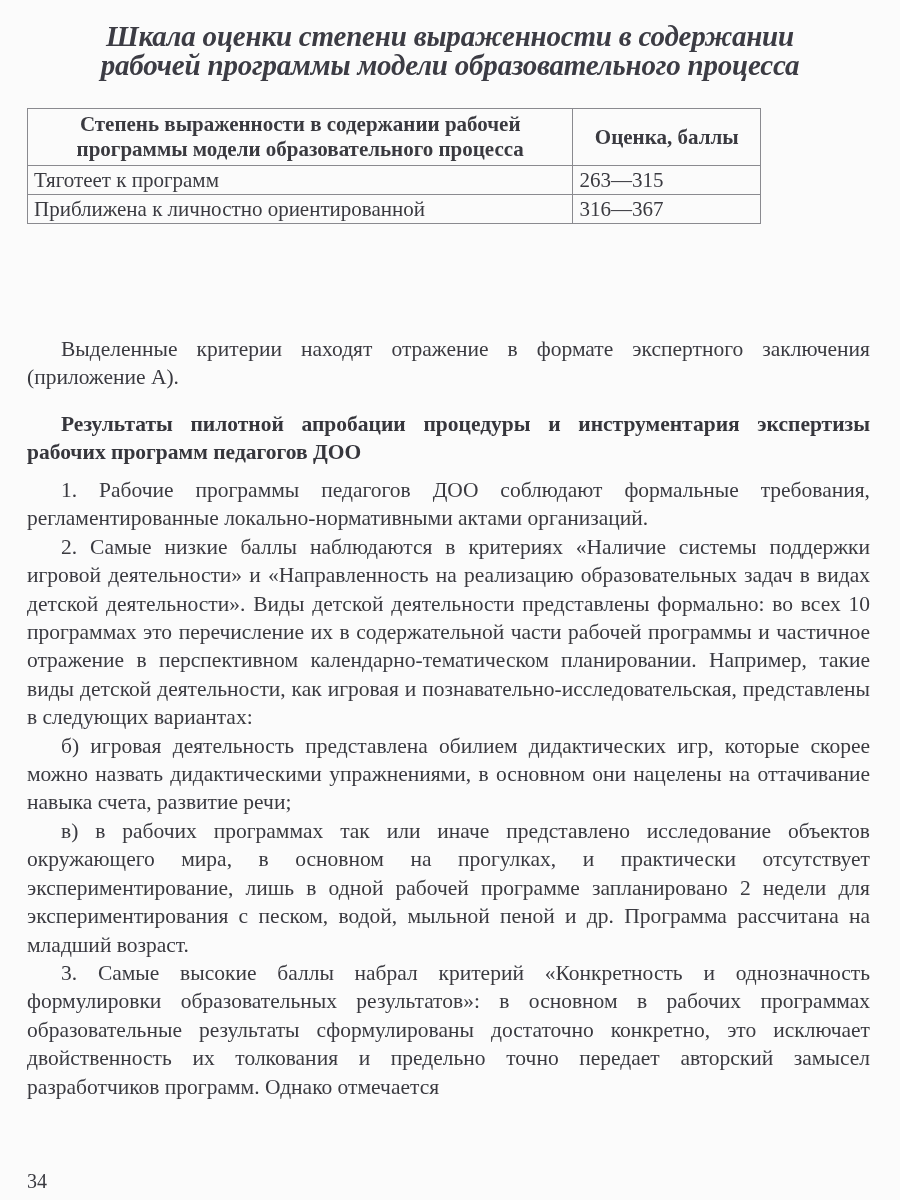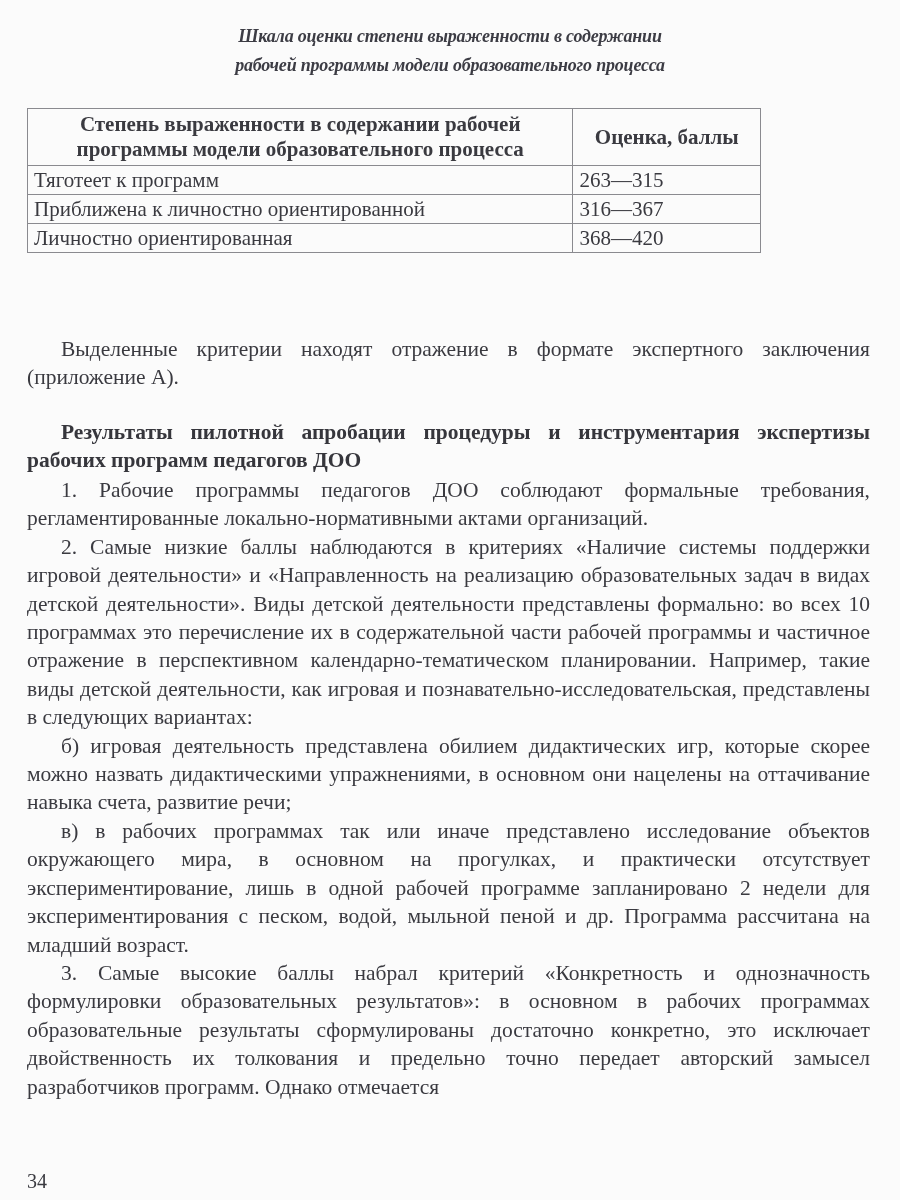--- a/index.html
+++ b/index.html
@@ -8,21 +8,21 @@
     background: #fbfbfb;
     color: #3a3a40;
     font-family: "Liberation Serif", "DejaVu Serif", serif;
     position: relative;
     overflow: hidden;
   }
   .caption {
     position: absolute; left: 0; width: 900px; top: 22px;
     text-align: center;
     font-style: italic; font-weight: bold;
-    font-size: 18px; line-height: 29px;
+    font-size: 29px; line-height: 29px;
     color: #3c3c44;
     letter-spacing: -0.2px;
   }
   .caption div { display: block; }
   table.scale {
     position: absolute; left: 27px; top: 108px;
     width: 734px;
     border-collapse: collapse;
     font-size: 21px;
   }
@@ -48,21 +48,20 @@
     color: #3a3a40;
     margin-top: 9px;
   }
   .text p { margin: 0; text-indent: 34px; }
   .p-intro { top: 326px; }
   .heading {
     position: absolute; left: 27px; width: 843px; top: 410px;
     font-weight: bold; font-size: 21.5px; line-height: 28.4px;
     text-align: justify; color: #36363c;
     text-indent: 34px;
-    margin-top: 8px;
   }
   .body-text { top: 467px; }
   .page-number {
     position: absolute; left: 27px; top: 1170px;
     font-size: 20px; color: #3a3a40; text-align: center;
   }
 </style>
 </head>
 <body>
 
@@ -78,24 +77,20 @@
     <th class="c2">Оценка, баллы</th>
   </tr>
   <tr>
     <td>Тяготеет к программ</td>
     <td>263—315</td>
   </tr>
   <tr>
     <td>Приближена к личностно ориентированной</td>
     <td>316—367</td>
   </tr>
-  <tr>
-    <td>Личностно ориентированная</td>
-    <td>368—420</td>
-  </tr>
 </tbody>
   </table>
 
 <div class="text p-intro">
   <p>Выделенные критерии находят отражение в формате экспертного заключения (приложение А).</p>
 </div>
 
 <div class="heading">Результаты пилотной апробации процедуры и инструментария экспертизы рабочих программ педагогов ДОО</div>
 
 <div class="text body-text">

